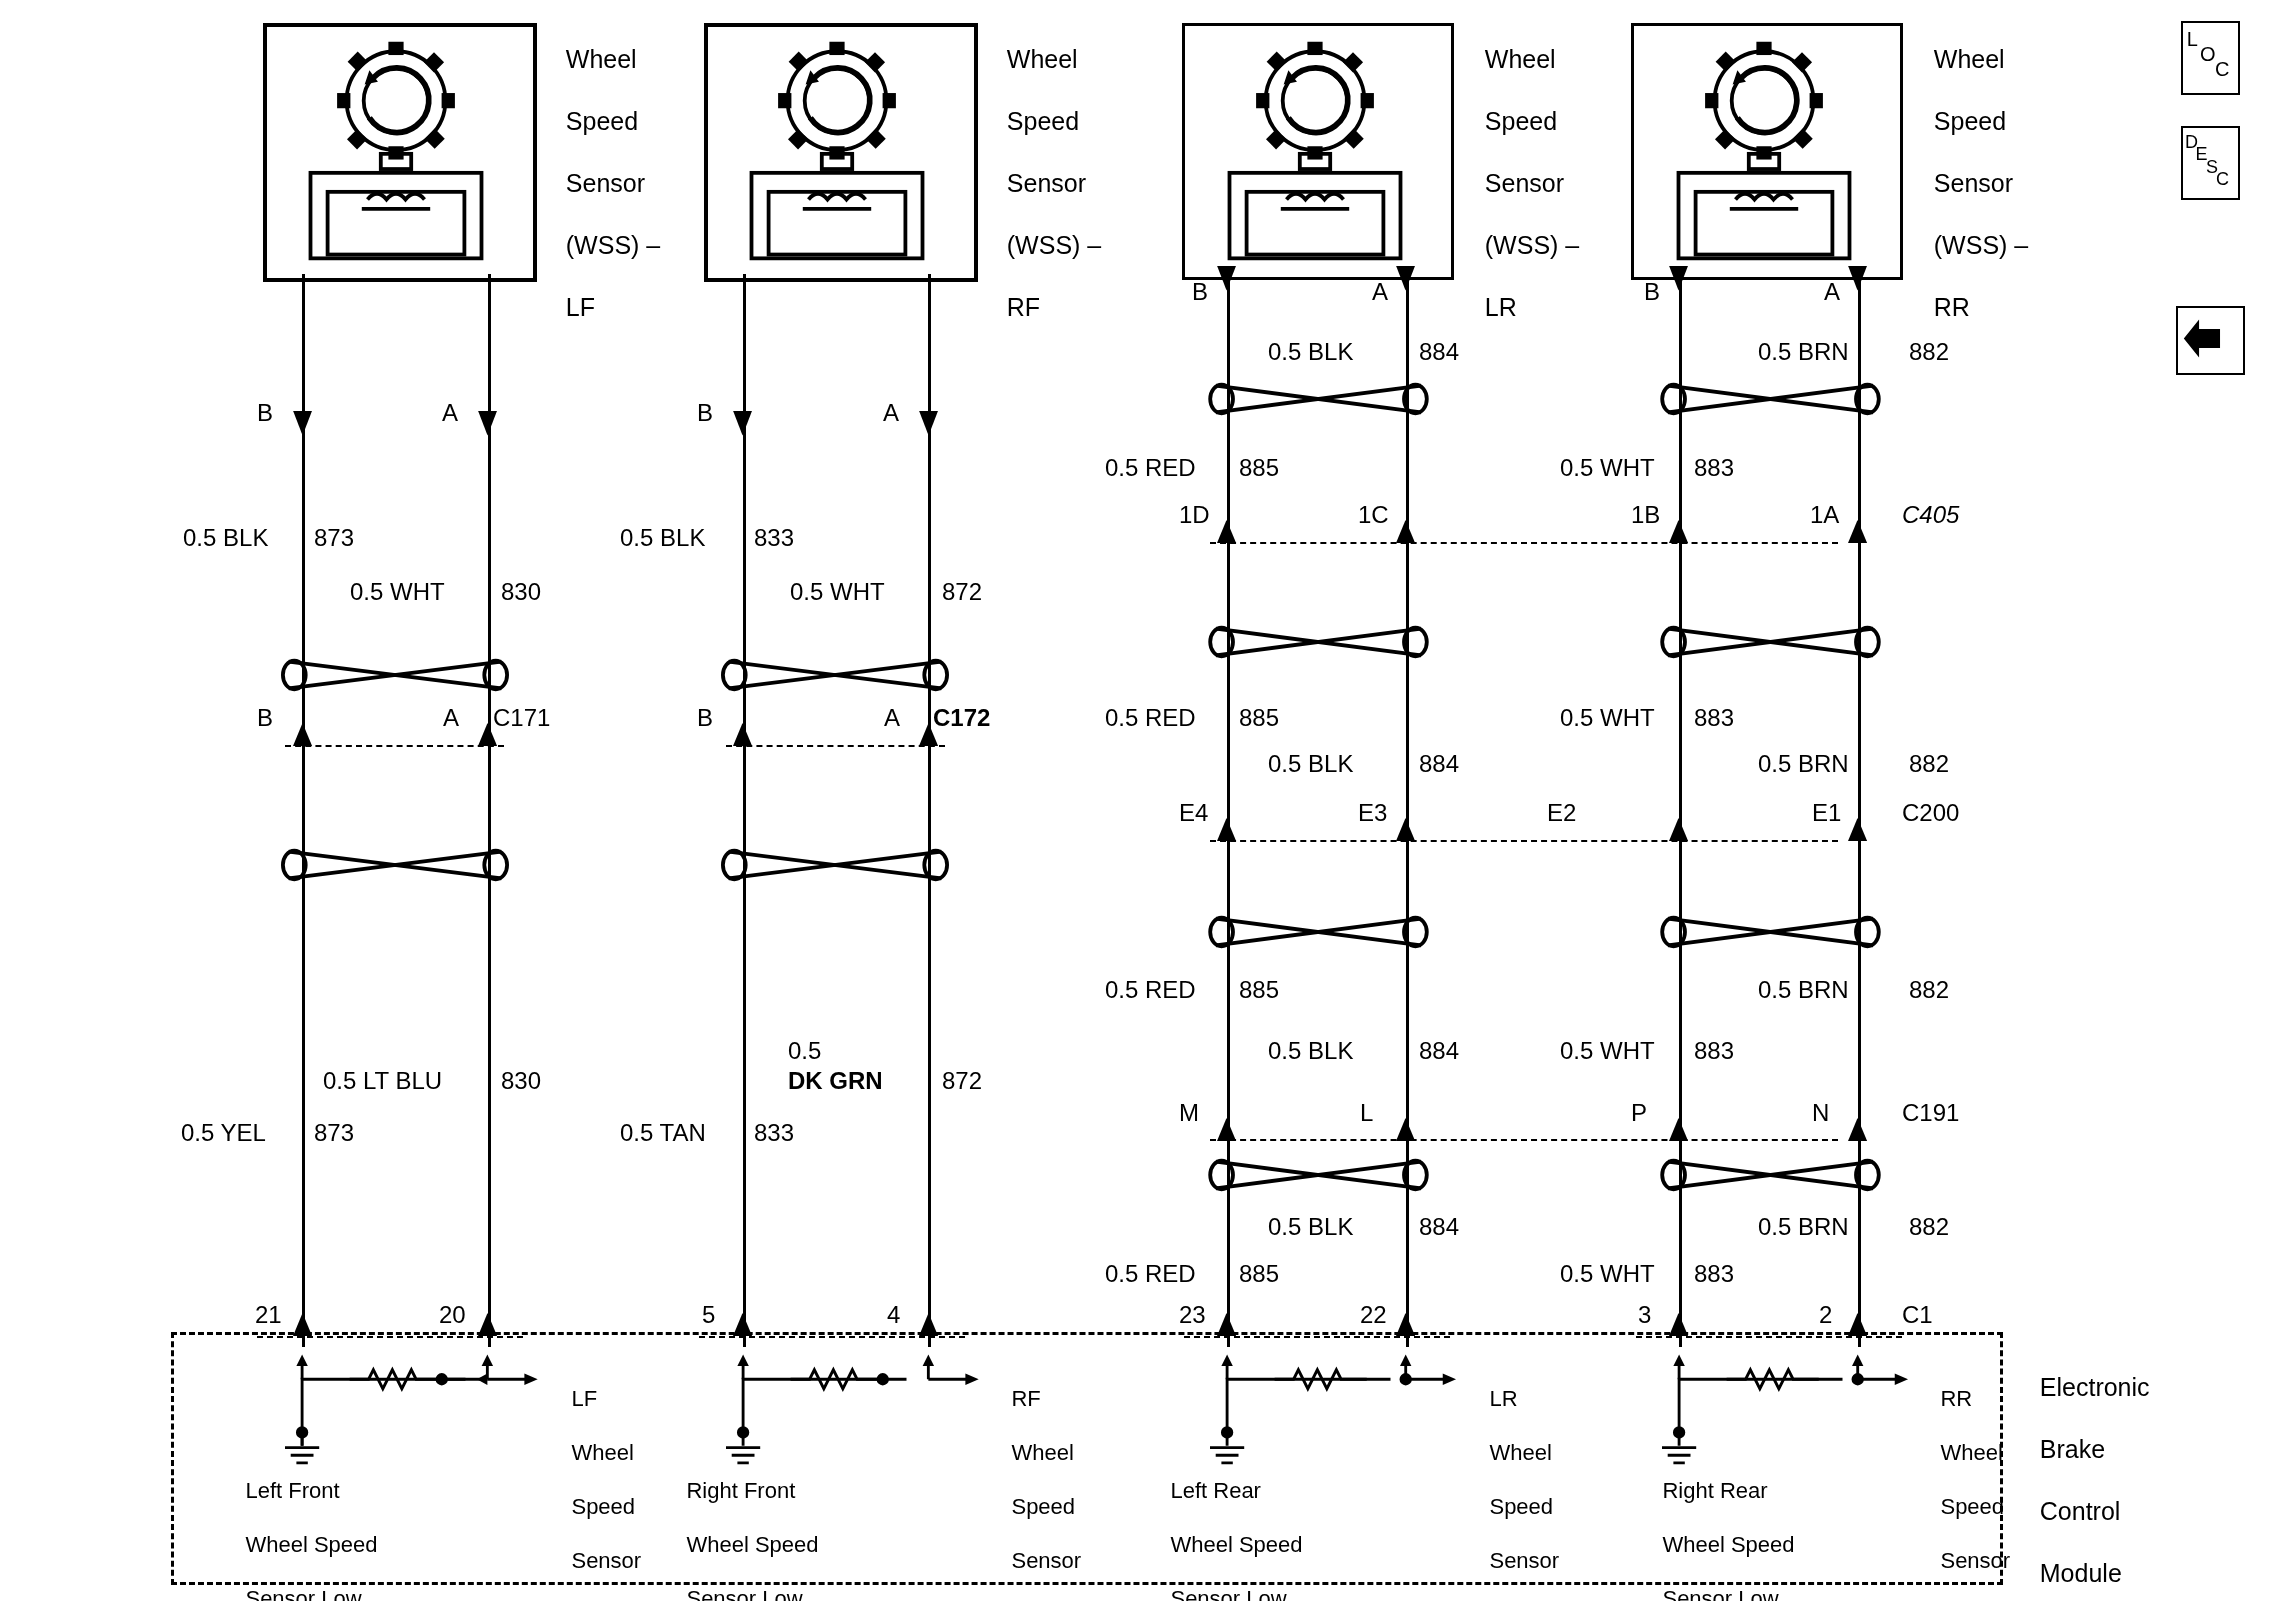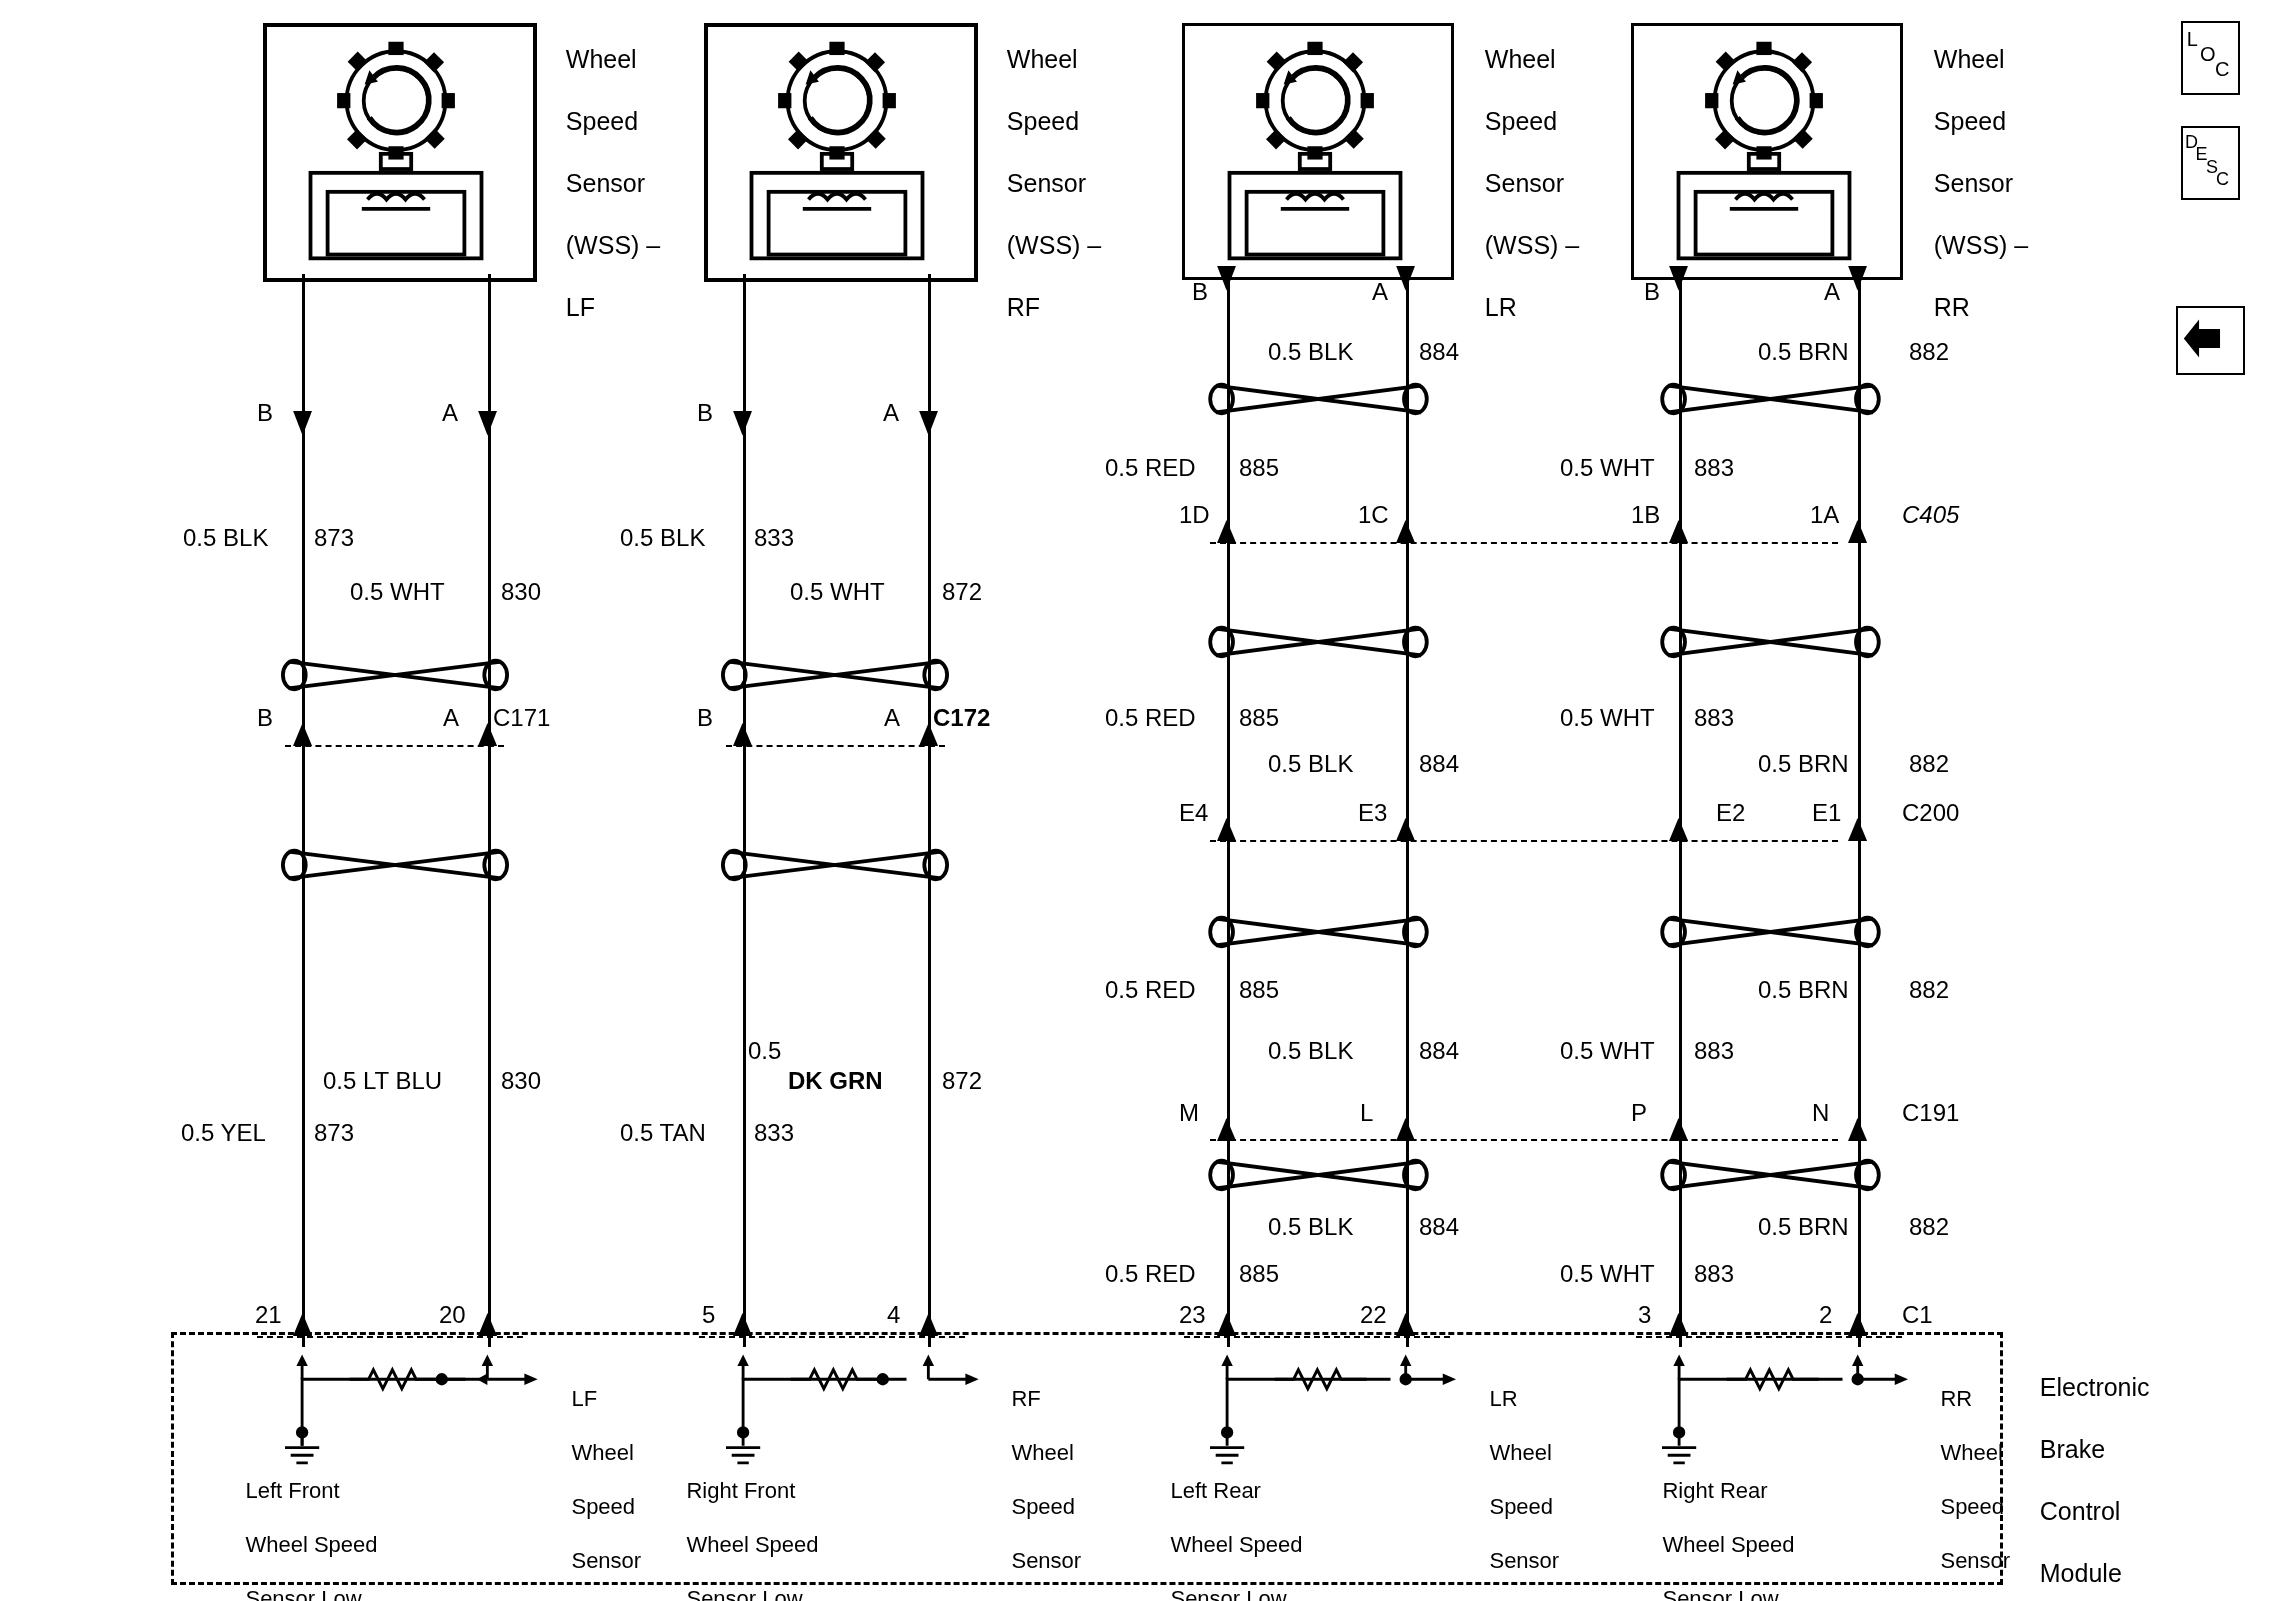--- a/index.html
+++ b/index.html
@@ -196,21 +196,21 @@
 
   <svg class="abs" style="left:721px;top:846px;" width="228" height="38" viewBox="0 0 240 40">
     <g stroke="#000" stroke-width="4" fill="none">
       <path d="M8 6 L232 34"></path>
         <path d="M8 34 L232 6"></path>
       <ellipse cx="14" cy="20" rx="12" ry="15"></ellipse>
         <ellipse cx="226" cy="20" rx="12" ry="15"></ellipse>
     </g>
   </svg>
 
-  <div class="txt" style="left:748px;top:1037px;">0.5</div>
+  <div class="txt" style="left:788px;top:1037px;">0.5</div>
   <div class="txt" style="left:788px;top:1067px;font-weight:bold;">DK GRN</div>
   <div class="txt" style="left:942px;top:1067px;">872</div>
   <div class="txt" style="left:620px;top:1119px;">0.5 TAN</div>
   <div class="txt" style="left:754px;top:1119px;">833</div>
 
   <div class="txt" style="left:702px;top:1301px;">5</div>
   <div class="txt" style="left:887px;top:1301px;">4</div>
 
   <div class="sensor-box thin" style="left:1182px;top:23px;width:266px;height:251px;"></div>
   <svg class="abs" style="left:1201px;top:32px;" width="228" height="238" viewBox="0 0 240 250">
@@ -418,21 +418,21 @@
       <ellipse cx="14" cy="20" rx="12" ry="15"></ellipse>
         <ellipse cx="218" cy="20" rx="12" ry="15"></ellipse>
     </g>
   </svg>
 
   <div class="txt" style="left:1560px;top:704px;">0.5 WHT</div>
   <div class="txt" style="left:1694px;top:704px;">883</div>
   <div class="txt" style="left:1758px;top:750px;">0.5 BRN</div>
   <div class="txt" style="left:1909px;top:750px;">882</div>
 
-  <div class="txt" style="left:1716px;top:799px;">E2</div>
+  <div class="txt" style="left:1547px;top:799px;">E2</div>
   <div class="txt" style="left:1812px;top:799px;">E1</div>
   <div class="txt" style="left:1902px;top:799px;">C200</div>
   <svg class="abs" style="left:1669px;top:818px;" width="21" height="25" viewBox="0 0 22 26">
       <path d="M0 24 L20 24 L10 0 Z" fill="#000"></path>
     </svg>
   <svg class="abs" style="left:1848px;top:818px;" width="21" height="25" viewBox="0 0 22 26">
       <path d="M0 24 L20 24 L10 0 Z" fill="#000"></path>
     </svg>
 
   <svg class="abs" style="left:1660px;top:913px;" width="221" height="38" viewBox="0 0 232 40">

